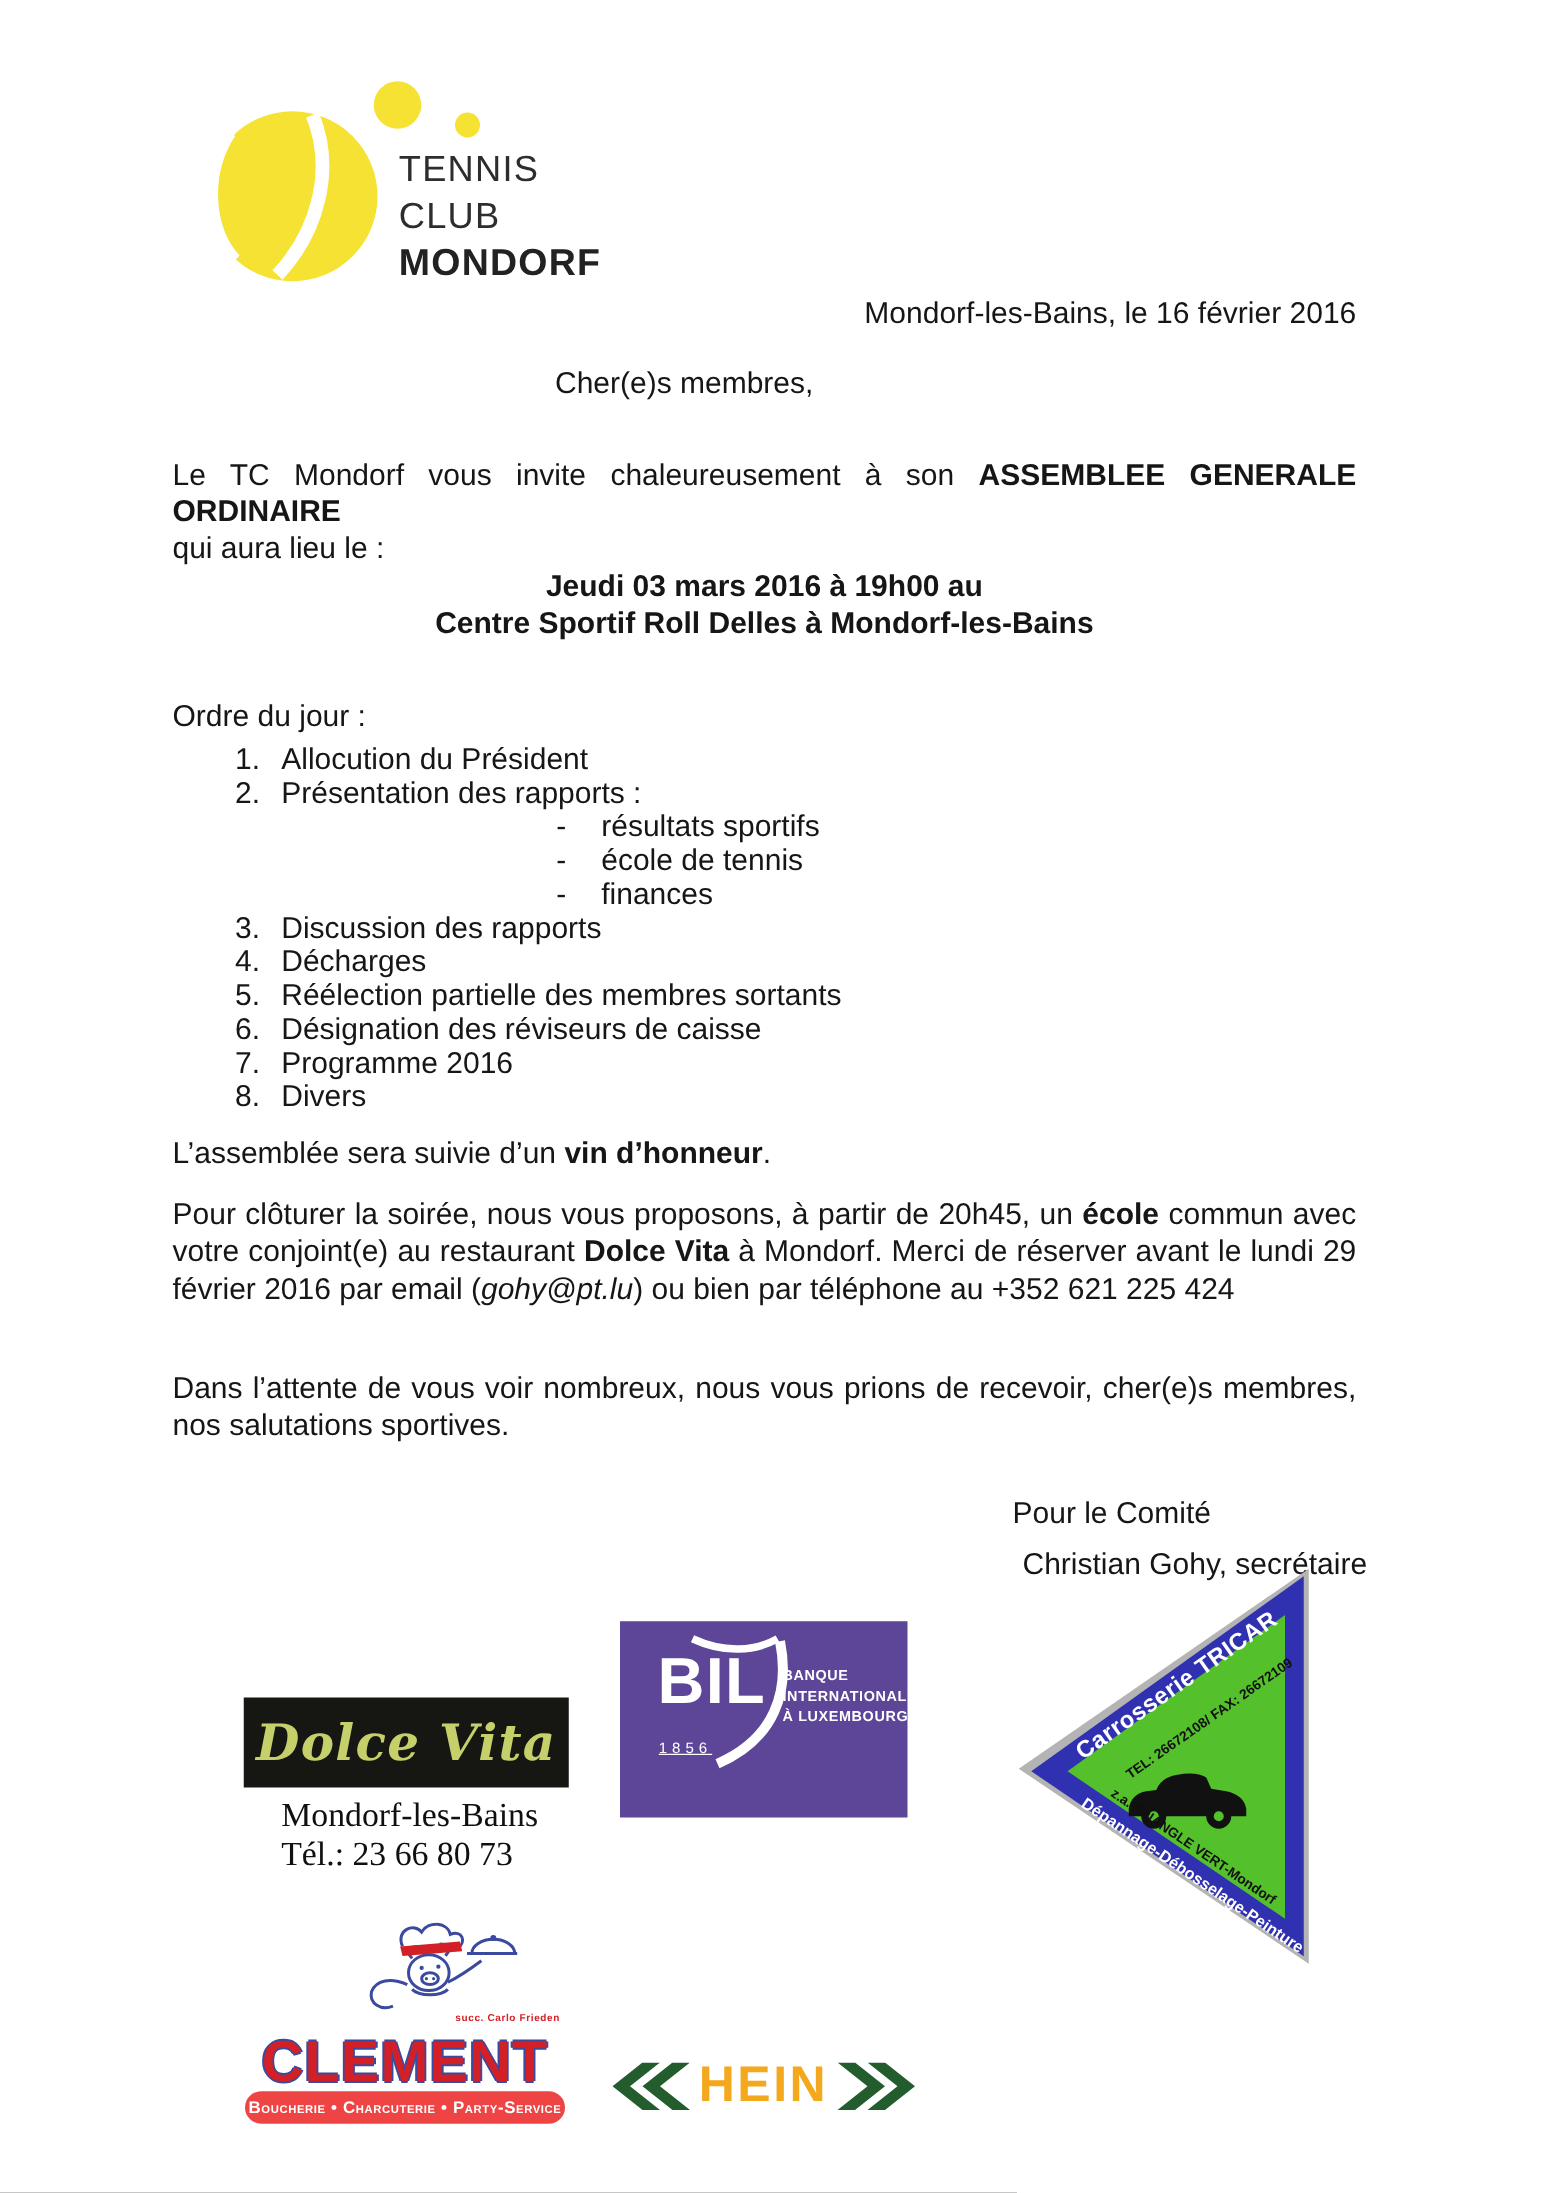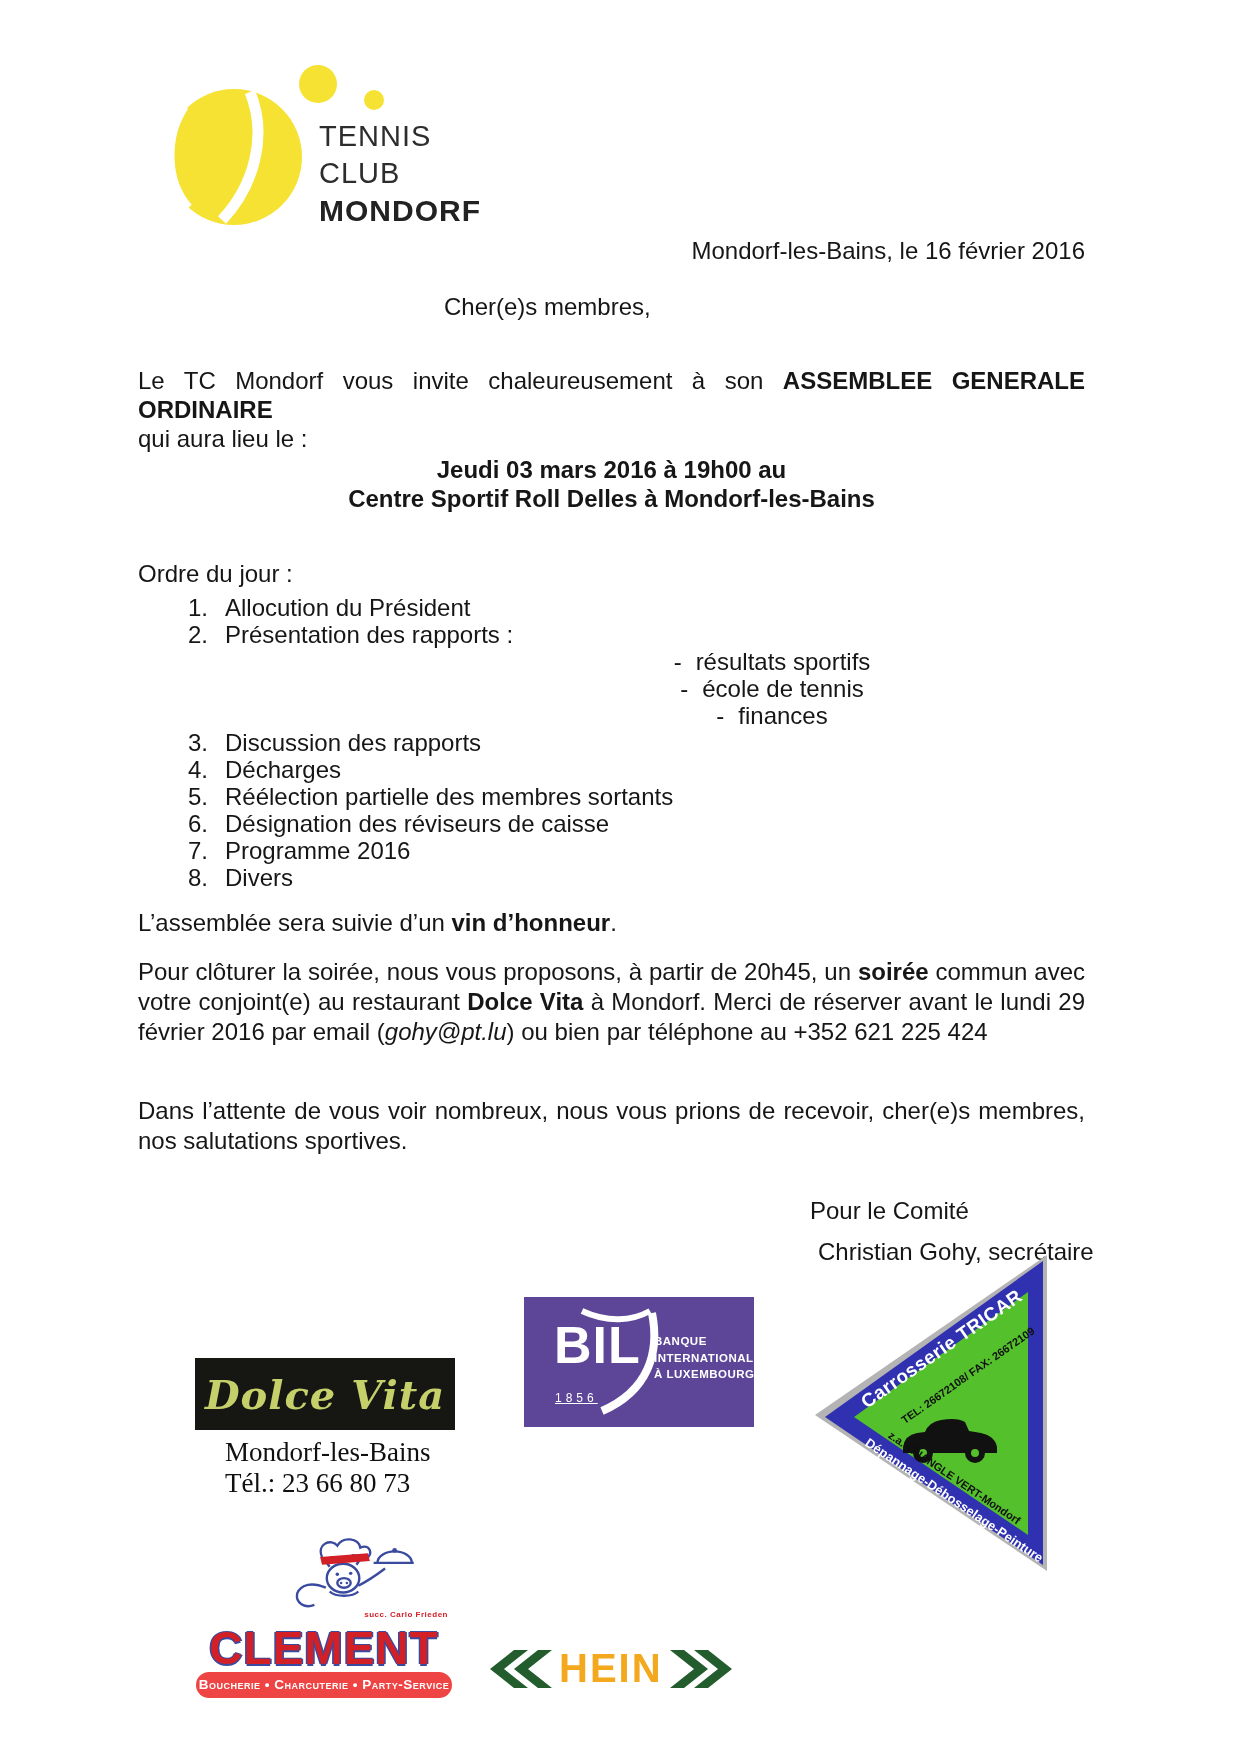--- a/index.html
+++ b/index.html
@@ -16,36 +16,36 @@
   .date-line{position:absolute;top:236px;right:154px;}
   .salutation{position:absolute;top:292px;left:444px;}
   .para{position:absolute;left:138px;width:947px;text-align:justify;}
   .intro{top:366px;}
   .intro .ws{word-spacing:4.5px;}
   .event{position:absolute;left:138px;width:947px;top:455px;text-align:center;font-weight:bold;}
   .agenda{position:absolute;left:138px;top:560px;width:947px;}
   .agenda-title{line-height:28px;margin-bottom:6px;}
   .agenda-item{line-height:27px;margin-left:50px;}
   .agenda-item .num{display:inline-block;width:37px;}
-  .sub-item{line-height:27px;margin-left:307px;text-align:center;}
+  .sub-item{line-height:27px;margin-left:307px;}
   .sub-item .dash{display:inline-block;width:36px;}
   .vin{position:absolute;left:138px;top:908px;}
   .diner{top:957px;line-height:30px;}
   .closing{top:1096px;line-height:30px;}
   .it{font-style:italic;}
   .sig1{position:absolute;left:810px;top:1196px;}
   .sig2{position:absolute;left:818px;top:1237px;}
   
   .dolce-box{position:absolute;left:195px;top:1358px;width:260px;height:72px;background:#161613;
              display:flex;align-items:center;justify-content:center;}
   .dolce-script{font-family:"DejaVu Serif",serif;font-style:italic;font-weight:bold;
                 font-size:40px;color:#c6d06a;letter-spacing:1px;}
   .dolce-city{position:absolute;left:225px;top:1437px;font-family:"Liberation Serif",serif;font-size:27px;color:#101010;}
   .dolce-phone{position:absolute;left:225px;top:1468px;font-family:"Liberation Serif",serif;font-size:27px;color:#101010;}
-  .bil-box{position:absolute;left:524px;top:1297px;width:230px;height:130px;background:#5d4697;}
+  .bil-box{position:absolute;left:496px;top:1297px;width:230px;height:157px;background:#5d4697;}
   .bil-abbr{position:absolute;left:30px;top:18px;font-size:52px;font-weight:bold;color:#fff;letter-spacing:1px;}
   .bil-year{position:absolute;left:31px;top:94px;font-size:12px;color:#fff;letter-spacing:4px;text-decoration:underline;}
   .bil-name{position:absolute;left:130px;top:36px;font-size:11.5px;font-weight:bold;color:#fff;line-height:16.5px;letter-spacing:0.5px;}
   .tricar{position:absolute;left:813px;top:1253px;width:240px;height:322px;}
   .tricar svg{position:absolute;left:0;top:0;}
   .tricar-title{position:absolute;left:44px;top:142px;transform:rotate(-35deg);transform-origin:0 0;
                 color:#fff;font-size:19px;font-weight:bold;letter-spacing:0.5px;white-space:nowrap;}
   .tricar-telfax{position:absolute;left:86px;top:163px;transform:rotate(-35deg);transform-origin:0 0;
                  color:#101010;font-size:11px;font-weight:bold;white-space:nowrap;}
   .tricar-addr{position:absolute;left:80px;top:176px;transform:rotate(34deg);transform-origin:0 0;
@@ -129,21 +129,21 @@
     <div class="agenda-item">
       <span class="num">8.</span><span>Divers</span>
     </div>
   </div>
 
   <div class="txt vin">
     <span>L’assemblée sera suivie d’un </span><b>vin d’honneur</b><span>.</span>
   </div>
 
   <div class="txt para diner">
-    <span>Pour clôturer la soirée, nous vous proposons, à partir de 20h45, un </span><b>soirée</b><span> commun avec votre conjoint(e) au restaurant </span><b>Dolce Vita</b><span> à Mondorf. Merci de réserver avant le lundi 29 février 2016 par email (</span><span class="it">gohy@pt.lu</span><span>) ou bien par téléphone au +352 621 225 424</span>
+    <span>Pour clôturer la soirée, nous vous proposons, à partir de 20h45, un </span><b>école</b><span> commun avec votre conjoint(e) au restaurant </span><b>Dolce Vita</b><span> à Mondorf. Merci de réserver avant le lundi 29 février 2016 par email (</span><span class="it">gohy@pt.lu</span><span>) ou bien par téléphone au +352 621 225 424</span>
   </div>
 
   <div class="txt para closing">Dans l’attente de vous voir nombreux, nous vous prions de recevoir, cher(e)s membres, nos salutations sportives.</div>
 
   <div class="txt sig1">Pour le Comité</div>
   <div class="txt sig2">Christian Gohy, secrétaire</div>
 
   <div class="dolce-box">
     <span class="dolce-script">Dolce Vita</span>
   </div>

